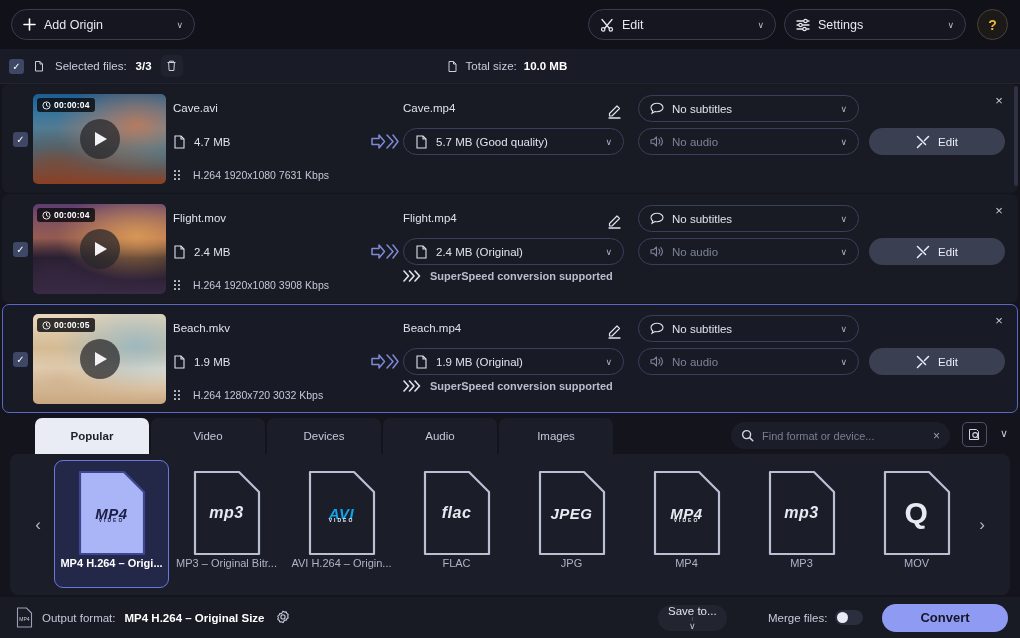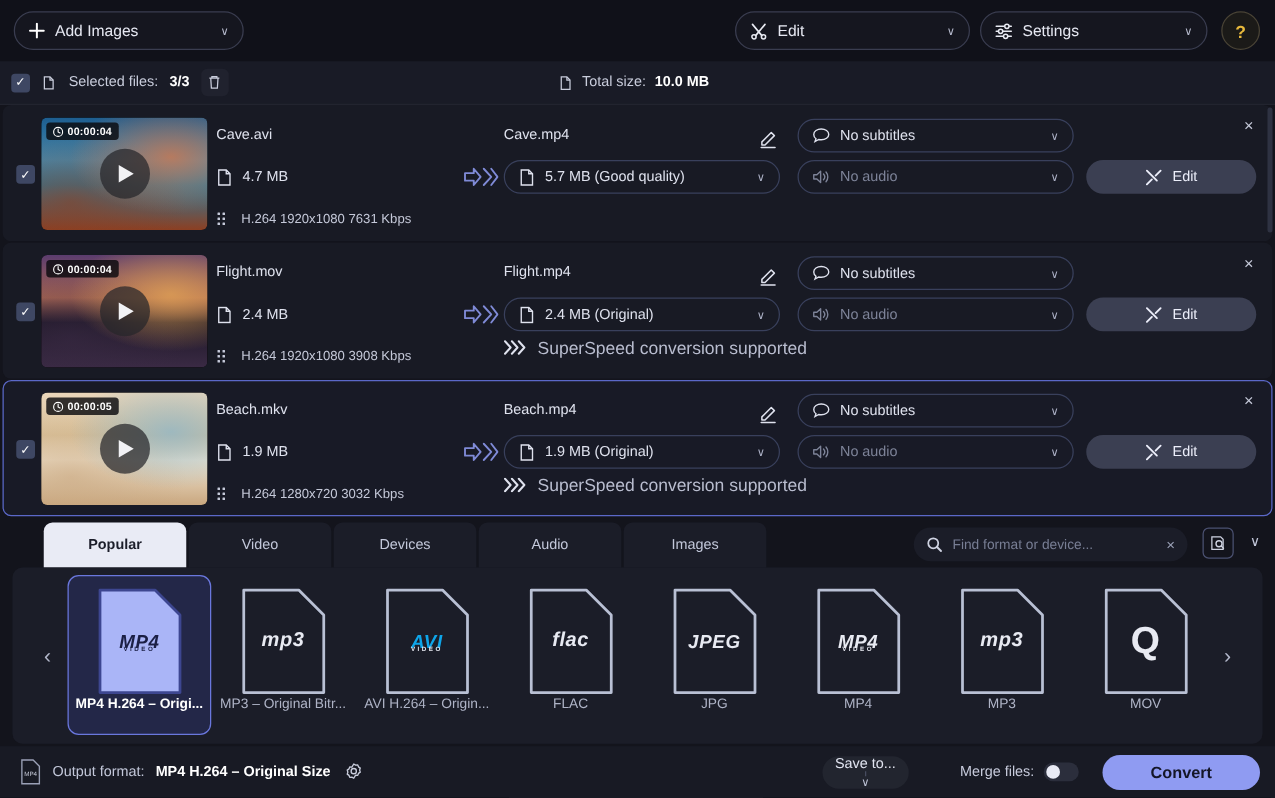--- a/index.html
+++ b/index.html
@@ -117,21 +117,21 @@
     font-size: 11.5px; color: #eceefa; cursor: pointer;
   }
   .closex {
     position: absolute; left: 988px; top: 91px; width: 16px; height: 16px;
     display: flex; align-items: center; justify-content: center;
     color: #c6cada; font-size: 13px; cursor: pointer;
   }
   .speed {
     position: absolute; left: 400px; top: 159px;
     display: flex; align-items: center; gap: 9px;
-    font-size: 14px; color: #b9bdcf;
+    font-size: 11px; color: #b9bdcf; font-weight: bold;
   }
 
   
   .filerow .sel.sz  { top: 43px; }
   .filerow .sel.sub { top: 10px; }
   .filerow .sel.aud { top: 43px; }
   .filerow .editbtn { top: 43px; }
   .filerow .closex  { top: 7px; }
   .filerow .speed   { top: 75px; }
 
@@ -238,21 +238,21 @@
 
 <div id="app">
 
   <div class="topbar">
     <div class="pill" id="add-media">
       <span class="ic">
         <svg width="13" height="13" viewBox="0 0 13 13">
             <path d="M6.5 1v11M1 6.5h11" stroke="#fff" stroke-width="1.6" stroke-linecap="round"></path>
           </svg>
       </span>
-      <span>Add Images</span>
+      <span>Add Origin</span>
       <span class="caret">∨</span>
     </div>
 
     <div class="pill" id="edit-menu">
       <span class="ic">
         <svg width="14" height="14" viewBox="0 0 14 14">
             <path d="M2 1.5l7.5 9M12 1.5L4.5 10.5" stroke="#e8eaf2" stroke-width="1.3" stroke-linecap="round"></path>
             <circle cx="3.2" cy="11.4" r="1.7" stroke="#e8eaf2" stroke-width="1.2" fill="none"></circle>
             <circle cx="10.8" cy="11.4" r="1.7" stroke="#e8eaf2" stroke-width="1.2" fill="none"></circle>
           </svg>

